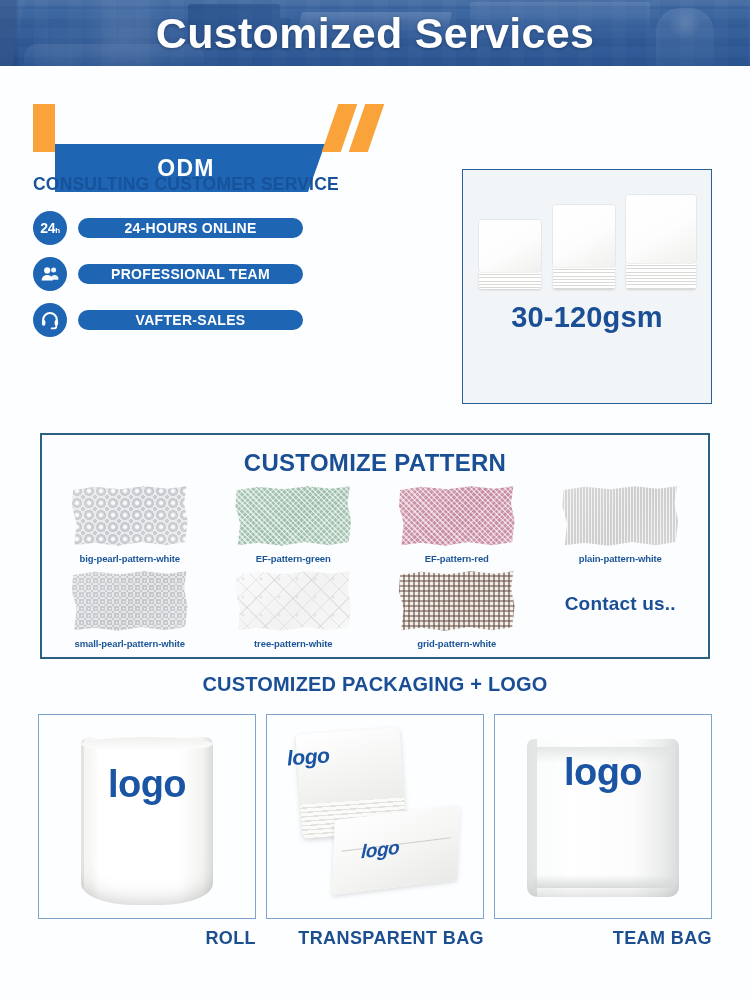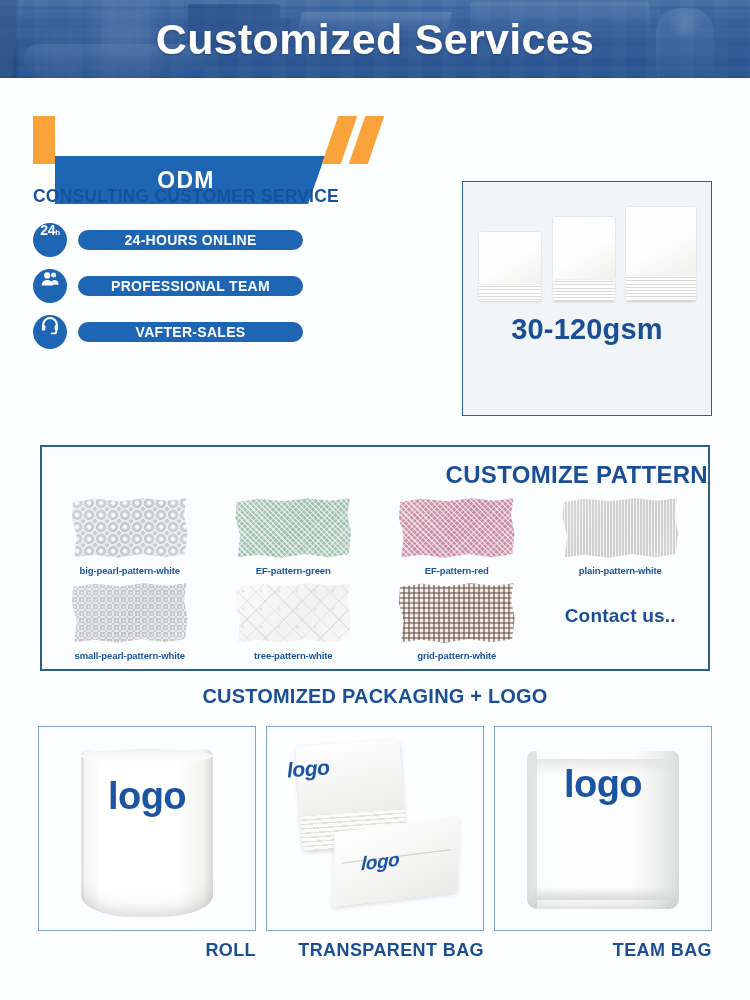--- a/index.html
+++ b/index.html
@@ -14,21 +14,21 @@
     font-family: "Liberation Sans", sans-serif;
     overflow: hidden;
     position: relative;
     background: #fdfeff;
   }
 
   
   .hero {
     position: relative;
     width: 750px;
-    height: 78px;
+    height: 66px;
     overflow: hidden;
     background: #3f6ea8;
   }
   .hero-photo {
     position: absolute;
     inset: 0;
     background:
       
       linear-gradient(100deg, rgba(255,255,255,0.10) 0 3%, rgba(0,0,0,0) 3.5%),
       linear-gradient(90deg, rgba(13,40,80,0.45) 0 2%, rgba(255,255,255,0) 2.6%),
@@ -158,20 +158,21 @@
   .service-item {
     display: flex;
     align-items: center;
     margin-bottom: 12px;
   }
   .service-icon {
     width: 34px; height: 34px;
     border-radius: 50%;
     background: #1e65b3;
     display: flex;
+    align-items: center;
     justify-content: center;
     flex: none;
     margin-right: 11px;
   }
   .service-icon svg { display: block; }
   .service-icon .h24 {
     color: #ffffff;
     font-size: 14px;
     font-weight: bold;
     letter-spacing: -0.4px;
@@ -257,21 +258,21 @@
   
   .pattern-panel {
     position: relative;
     margin: 14px 40px 0 40px;
     border: 2px solid #2c6183;
     background: #fcfdfe;
     box-sizing: border-box;
     padding: 10px 0 8px 0;
   }
   .pattern-title {
-    text-align: right;
+    text-align: center;
     color: #1a4f96;
     font-size: 24px;
     font-weight: bold;
     letter-spacing: 0.3px;
     margin: 4px 0 8px 0;
   }
   .pattern-row {
     display: flex;
     justify-content: space-around;
     align-items: flex-start;

